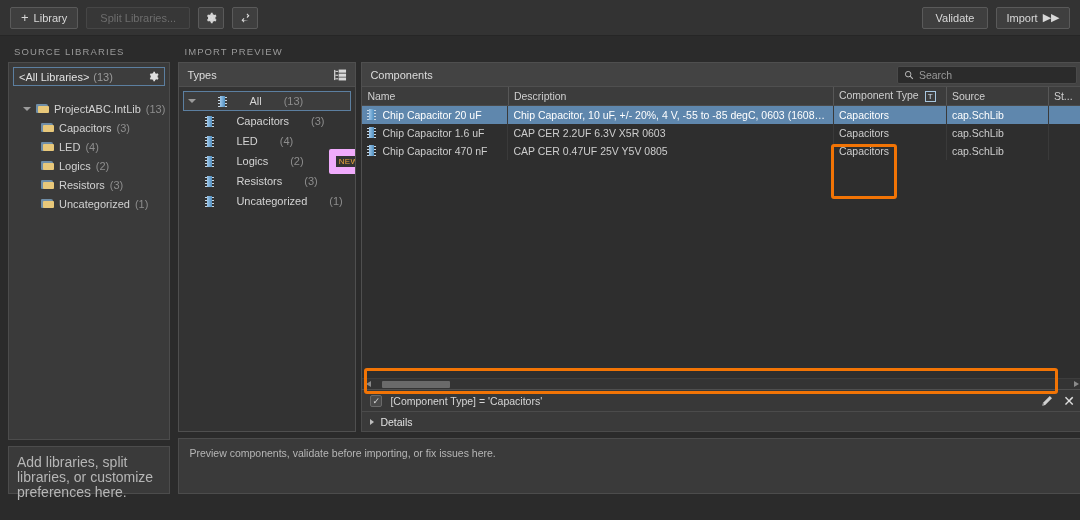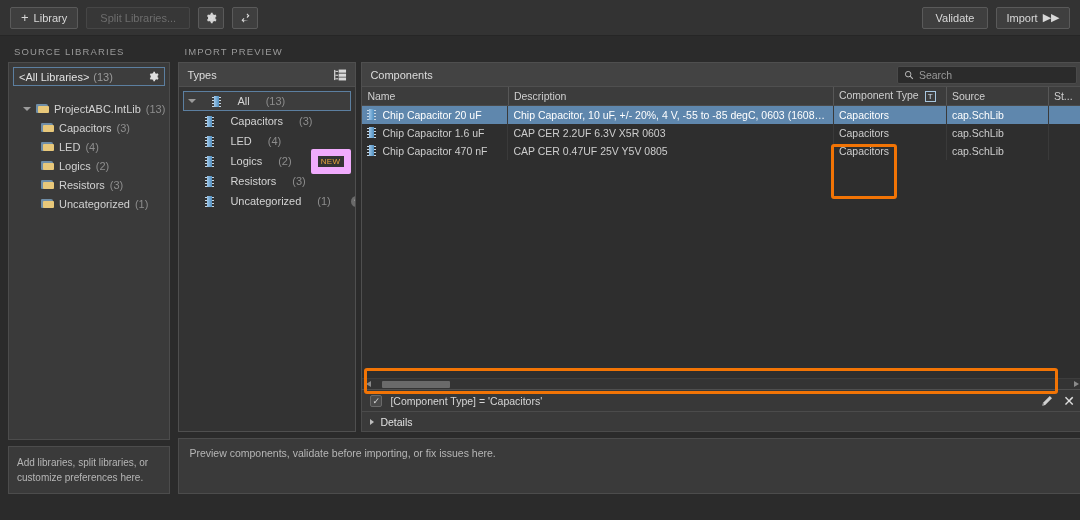--- a/index.html
+++ b/index.html
@@ -67,34 +67,34 @@
   .indent1 { padding-left:10px; }
   .indent2 { padding-left:28px; }
   .arrow-d { width:0;height:0;border-left:4px solid transparent;border-right:4px solid transparent;border-top:4px solid #9b9b9b; flex:none;}
   .arrow-r { width:0;height:0;border-top:3.5px solid transparent;border-bottom:3.5px solid transparent;border-left:4px solid #bdbdbd; flex:none;}
 
   
   .folder { position:relative; width:13px; height:11px; flex:none; }
   .folder .back { position:absolute; left:0; top:1px; width:12px; height:9px; background:#6f8ea8; border-radius:1px 2px 1px 1px;}
   .folder .front { position:absolute; left:2px; top:3px; width:11px; height:7px; background:#e8c87a; border-radius:1px;}
 
-  .hintbox { height:48px; margin-top:6px; padding:8px 8px; color:#b6b6b6; font-size:10px; line-height:15px; }
+  .hintbox { height:48px; margin-top:6px; padding:8px 8px; color:#b6b6b6; font-size:14px; line-height:15px; }
 
   
   .rightgrid { flex:1; display:flex; gap:5px; margin-top:2px; }
 
   .types-panel { width:178px; display:flex; flex-direction:column; }
   .panel-header {
     height:24px; background:#434343; border:1px solid #4f4f4f; border-bottom:none;
     display:flex; align-items:center; padding:0 8px; color:#dcdcdc; font-size:11px;
   }
   .panel-header .hicon { margin-left:auto; }
   .panel-body { flex:1; background:#333333; border:1px solid #4f4f4f; padding:4px; overflow:hidden; }
 
-  .typerow { height:20px; display:flex; align-items:center; gap:16px; font-size:11px; color:#d4d4d4; padding-left:4px;}
+  .typerow { height:20px; display:flex; align-items:center; gap:22px; font-size:11px; color:#d4d4d4; padding-left:4px;}
   .typerow.sel { border:1px solid #5c7fa0; background:#3d3d3d; }
   .typerow .count { color:#8d8d8d; }
   .badge-new {
     border:7px solid #f0abfc; color:#e8a33d; font-size:8px; letter-spacing:.4px;
     padding:0px 3px; border-radius:2px; line-height:11px; margin-left:3px;
   }
   .help-ic {
     width:11px;height:11px;border-radius:50%;background:#6a6a6a;color:#d9d9d9;
     font-size:8px;display:flex;align-items:center;justify-content:center;margin-left:4px;flex:none;
   }

